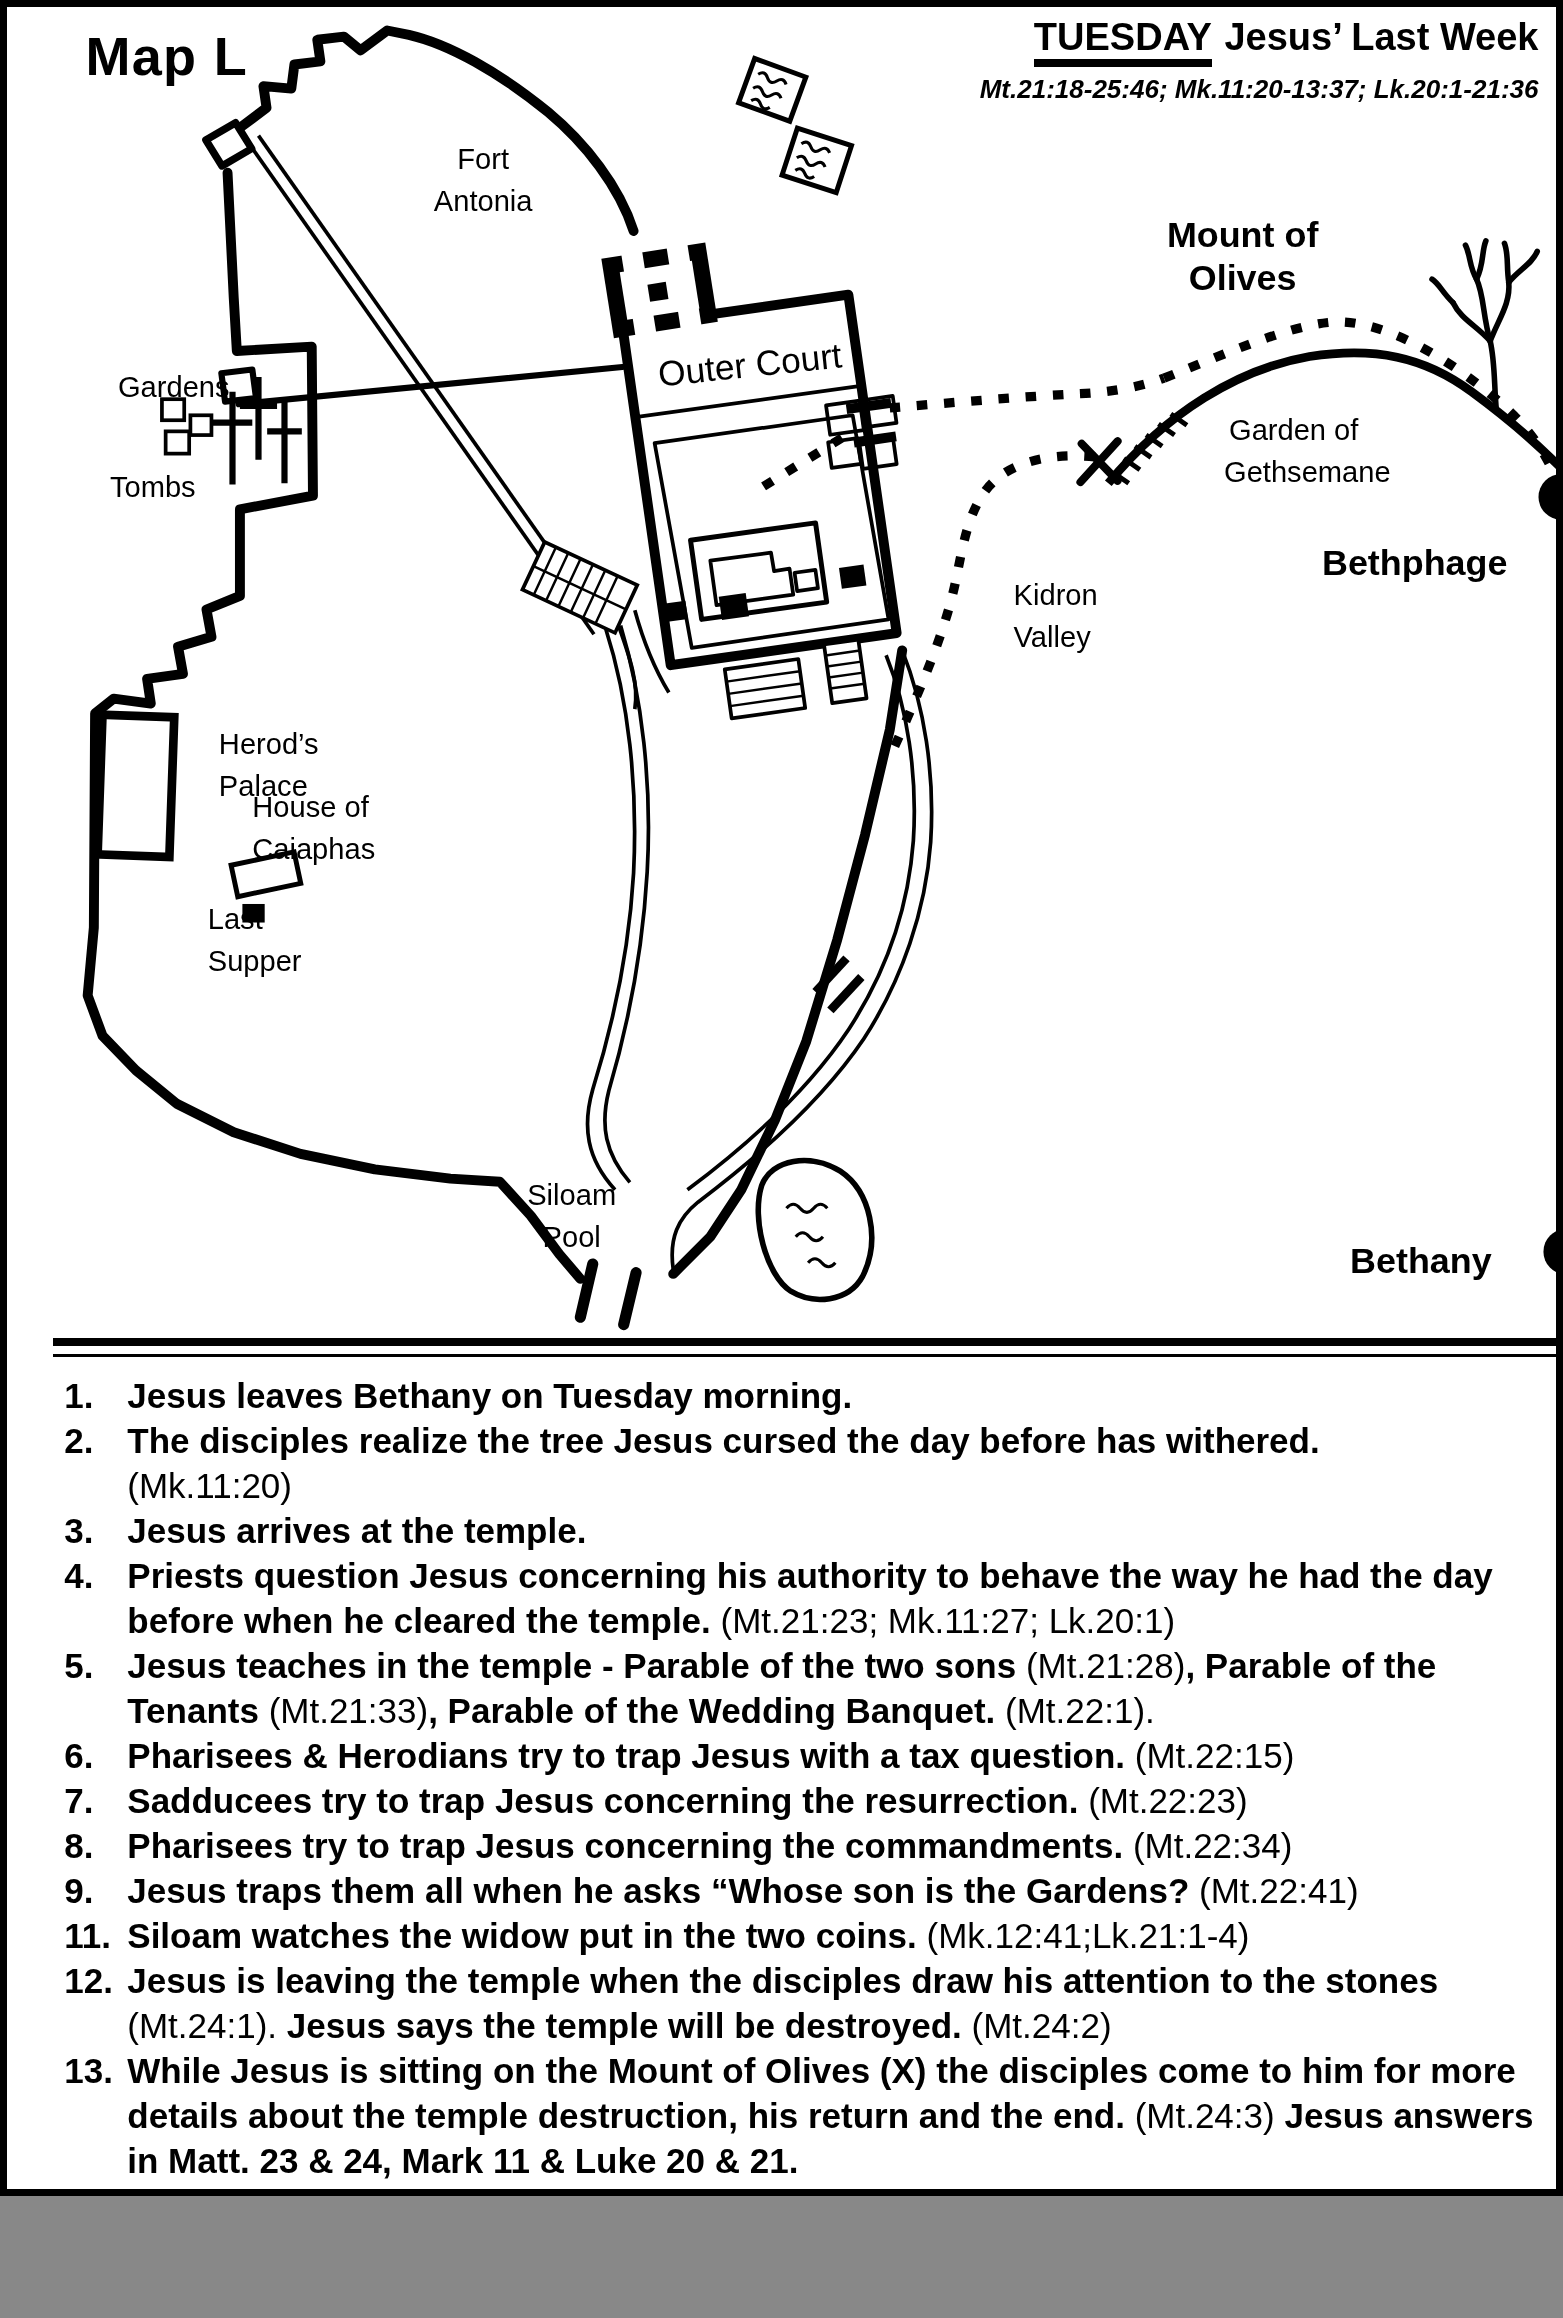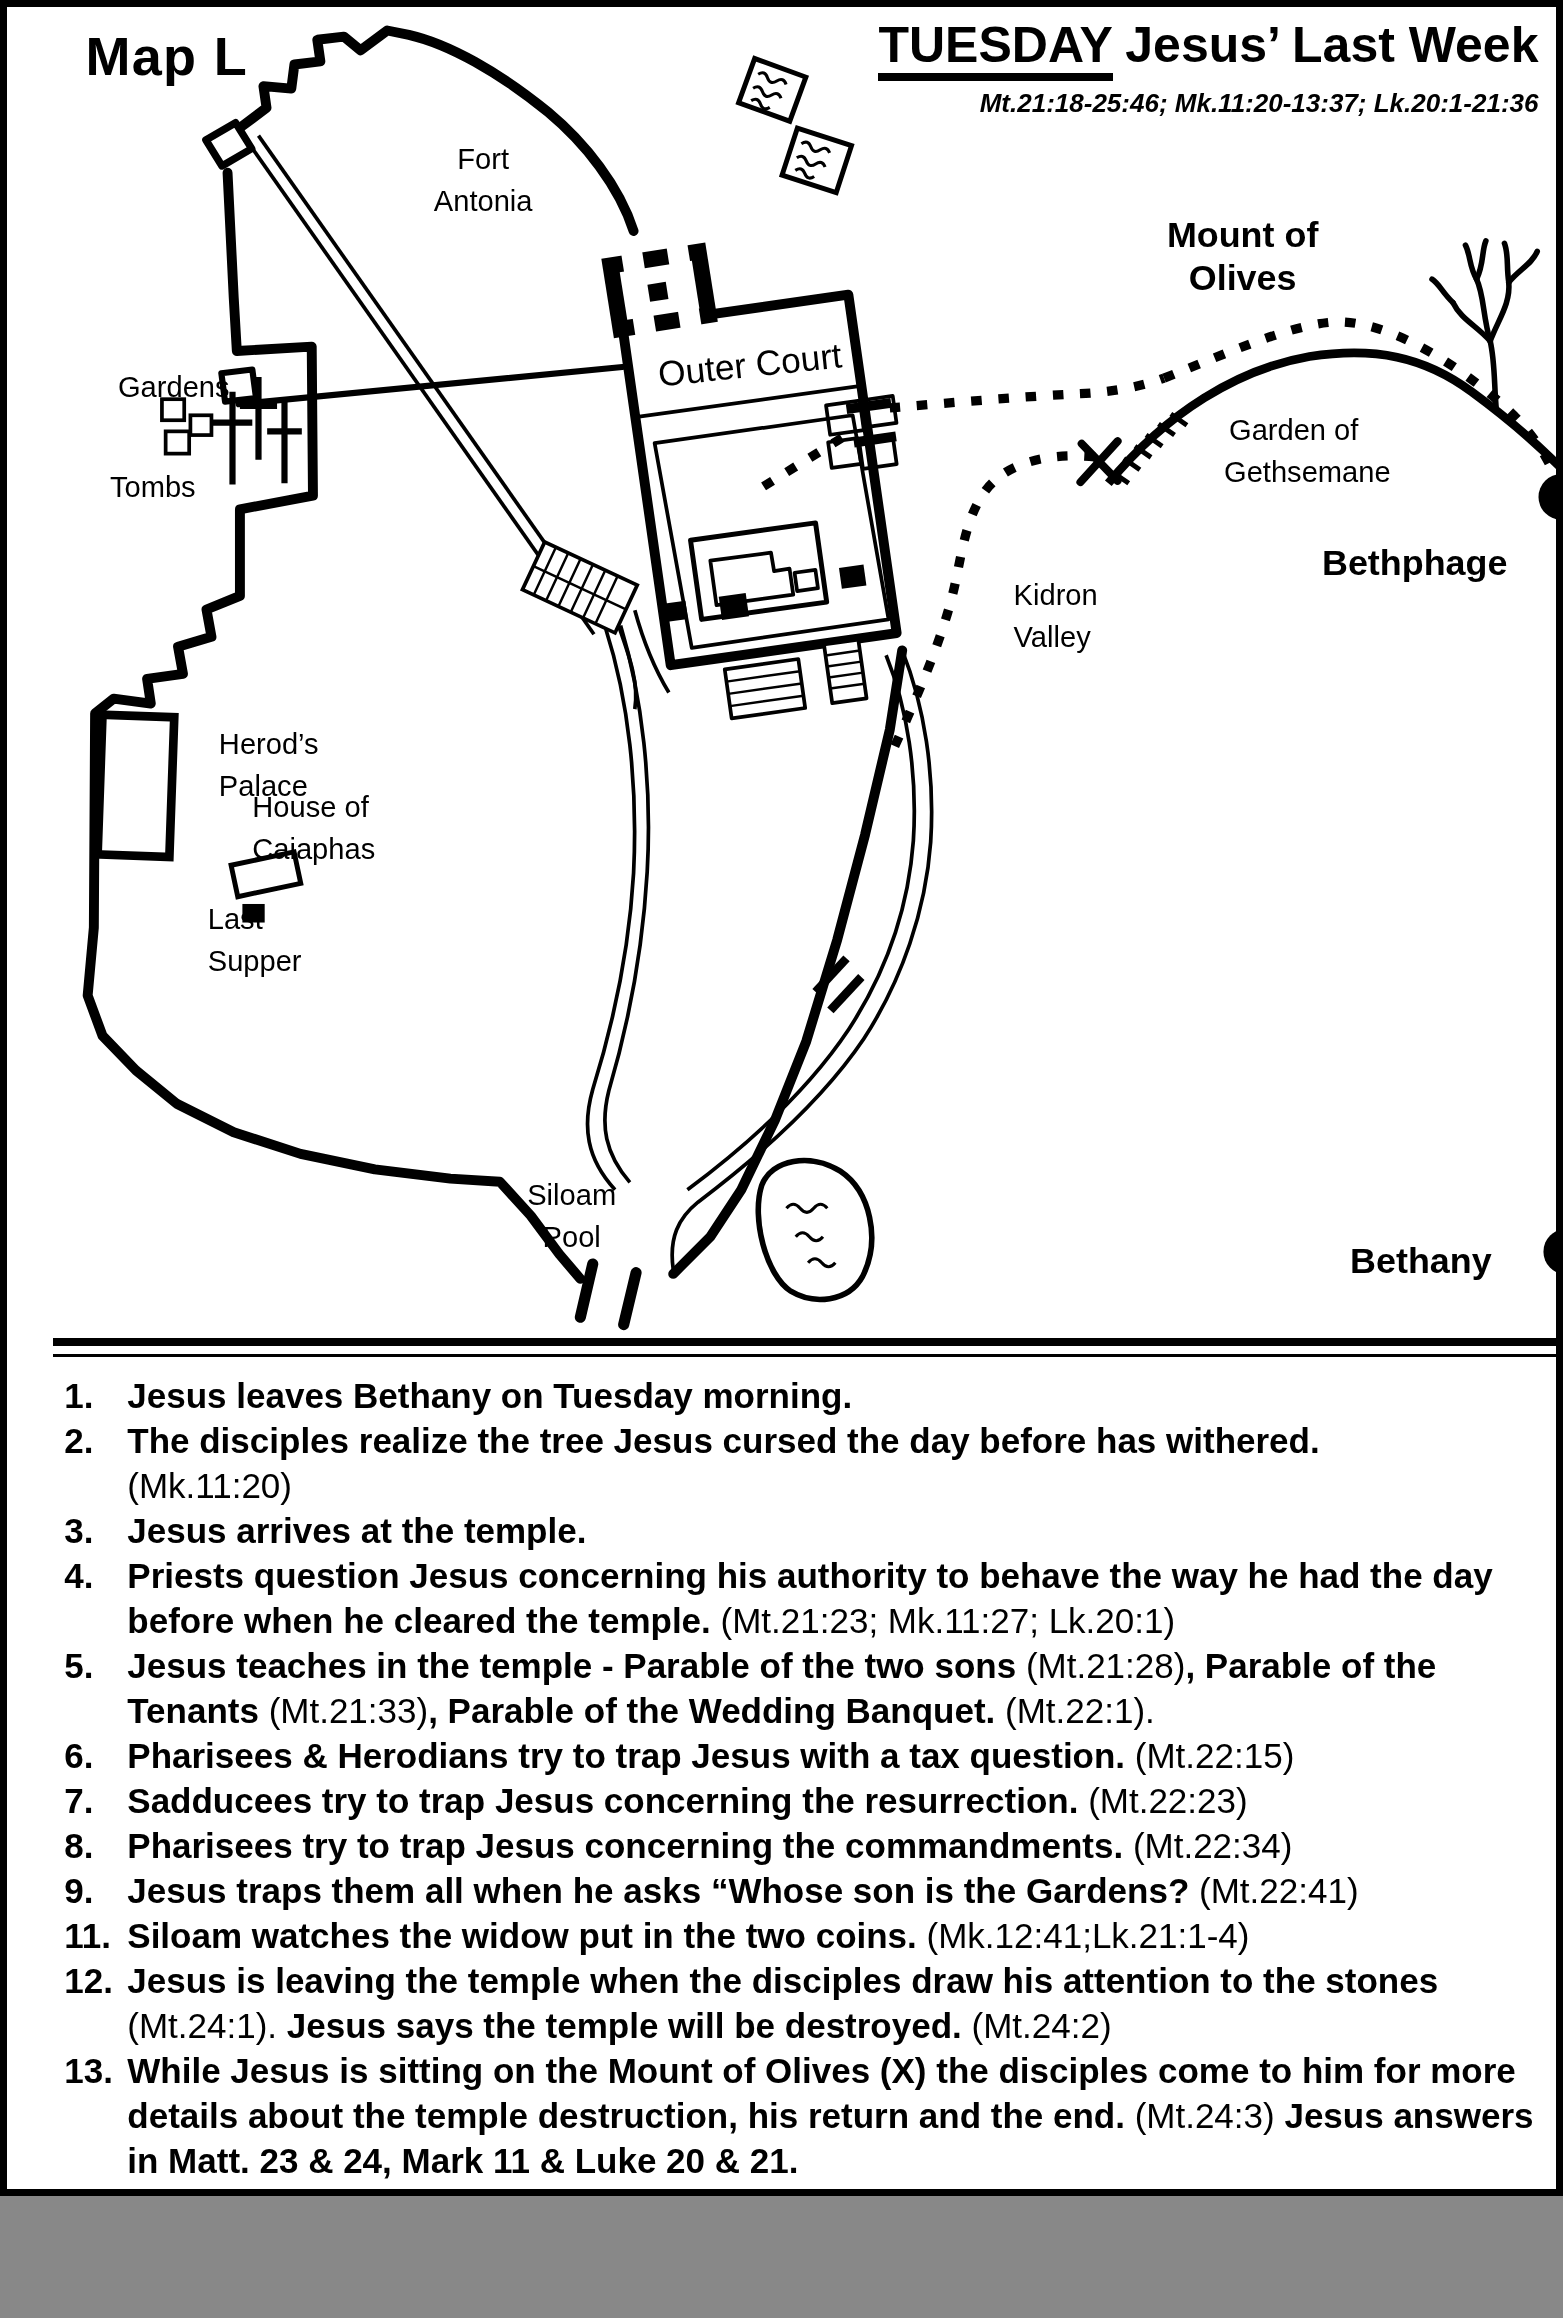--- a/index.html
+++ b/index.html
@@ -6,21 +6,21 @@
   .page{
     width:1563px;height:2196px;box-sizing:border-box;background:#ffffff;
     border:7.5px solid #000;position:relative;
     font-family:"Liberation Sans", sans-serif;color:#000;overflow:hidden;padding-left:46px;
   }
   
   .map-section{position:relative;height:1339px;border-bottom:8.8px solid #000;box-sizing:border-box;}
   .map-svg{position:absolute;left:0;top:0;width:1548px;height:1330px;}
   .map-title{position:absolute;left:32.5px;top:17.5px;font-size:54px;font-weight:bold;letter-spacing:1.3px;}
   .title-block{position:absolute;right:17.5px;top:8.8px;text-align:right;}
-  .title-line{font-size:50px;font-weight:bold;white-space:nowrap;}
+  .title-line{font-size:38px;font-weight:bold;white-space:nowrap;}
   .title-day{display:inline-block;border-bottom:8.8px solid #000;padding-bottom:1.3px;line-height:1.05;}
   .title-rest{margin-left:12.5px;}
   .title-refs{font-size:26px;font-weight:bold;font-style:italic;margin-top:7.5px;white-space:nowrap;}
   svg text{font-family:"Liberation Sans", sans-serif;fill:#000;}
   .lbl{font-size:47px;}
   .lbl-lg{font-size:57px;}
   .lbl-b{font-size:58px;font-weight:bold;}
   
   .divider{height:7.5px;border-bottom:3.8px solid #000;}
   

